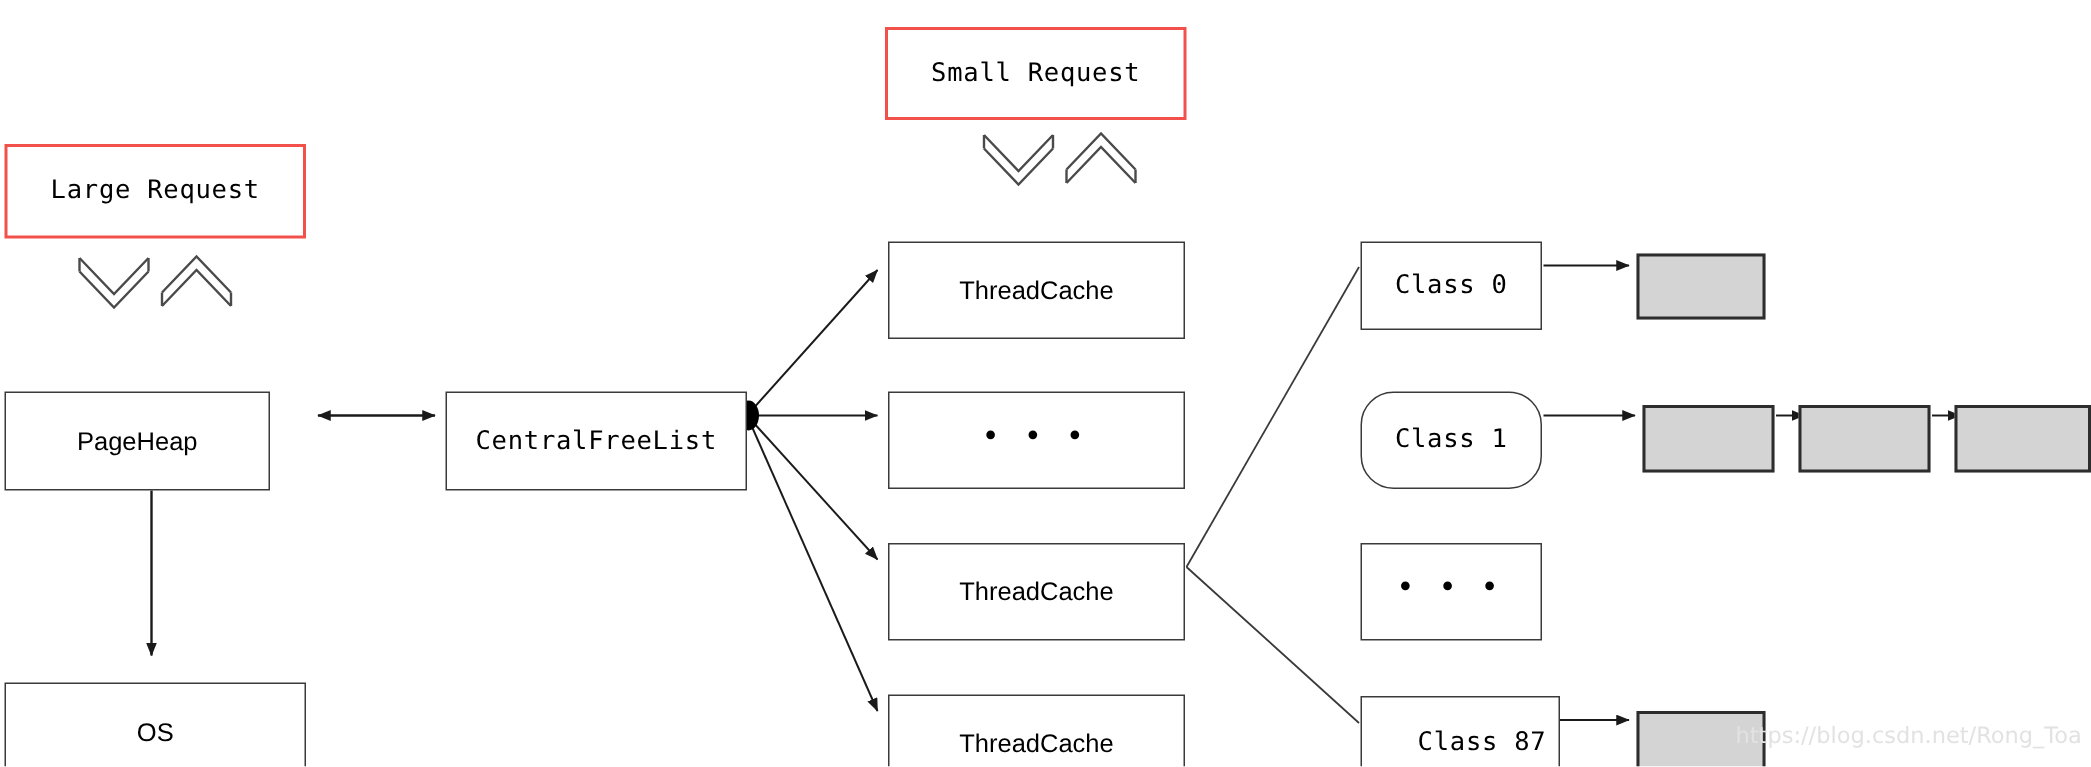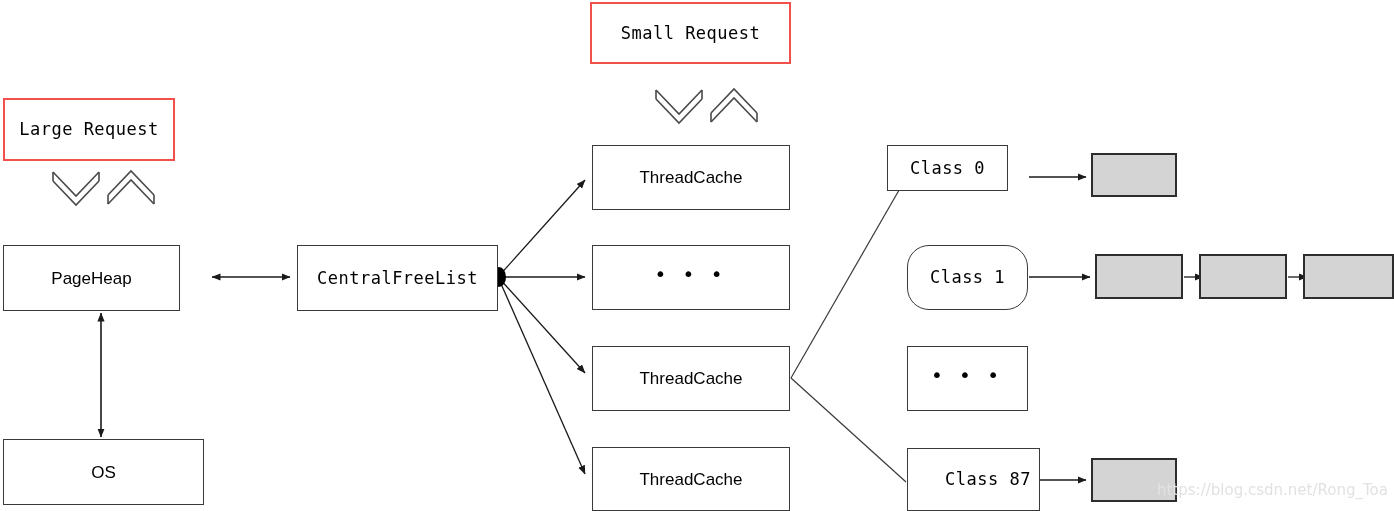--- a/index.html
+++ b/index.html
@@ -29,20 +29,21 @@
   .node {
     position: absolute;
     box-sizing: border-box;
     display: flex;
     align-items: center;
     justify-content: center;
     background: #ffffff;
     border: 1px solid #3a3a3a;
     text-align: center;
     line-height: 1;
+    margin-top: 16px;
   }
   .node .lbl {
     display: block;
     white-space: nowrap;
   }
   .mono .lbl {
     font-family: "DejaVu Sans Mono", "Liberation Mono", monospace;
     font-size: 17px;
     letter-spacing: 0.5px;
     color: #000000;
@@ -139,21 +140,21 @@
 
     <line x1="1029" y1="177" x2="1086" y2="177" stroke="#1a1a1a" stroke-width="1.3" marker-end="url(#ahs)"></line>
 
     <line x1="1029" y1="277" x2="1090" y2="277" stroke="#1a1a1a" stroke-width="1.3" marker-end="url(#ahs)"></line>
     <line x1="1184" y1="277" x2="1203" y2="277" stroke="#1a1a1a" stroke-width="1.3" marker-end="url(#ahs)"></line>
     <line x1="1288" y1="277" x2="1307" y2="277" stroke="#1a1a1a" stroke-width="1.3" marker-end="url(#ahs)"></line>
 
     <line x1="1029" y1="480" x2="1086" y2="480" stroke="#1a1a1a" stroke-width="1.3" marker-end="url(#ahs)"></line>
   </svg>
 
-  <div class="node redbox mono" style="left:3px; top:98px; width:172px; height:63px;">
+  <div class="node redbox mono" style="left:3px; top:80px; width:201px; height:63px;">
     <span class="lbl">Large Request</span>
   </div>
 
   <div class="node redbox mono" style="left:590px; top:2px; width:201px; height:62px;">
     <span class="lbl">Small Request</span>
   </div>
 
   <div class="node sans" style="left:3px; top:245px; width:177px; height:66px;">
     <span class="lbl">PageHeap</span>
   </div>
@@ -175,21 +176,21 @@
   </div>
 
   <div class="node sans" style="left:592px; top:346px; width:198px; height:65px;">
     <span class="lbl">ThreadCache</span>
   </div>
 
   <div class="node sans" style="left:592px; top:447px; width:198px; height:64px;">
     <span class="lbl">ThreadCache</span>
   </div>
 
-  <div class="node mono" style="left:887px; top:145px; width:121px; height:46px;">
+  <div class="node mono" style="left:907px; top:145px; width:121px; height:59px;">
     <span class="lbl">Class 0</span>
   </div>
 
   <div class="node mono" style="left:907px; top:245px; width:121px; height:65px;border-radius:22px;">
     <span class="lbl">Class 1</span>
   </div>
 
   <div class="node dots" style="left:907px; top:346px; width:121px; height:65px;">
     <span class="lbl">• • •</span>
   </div>

